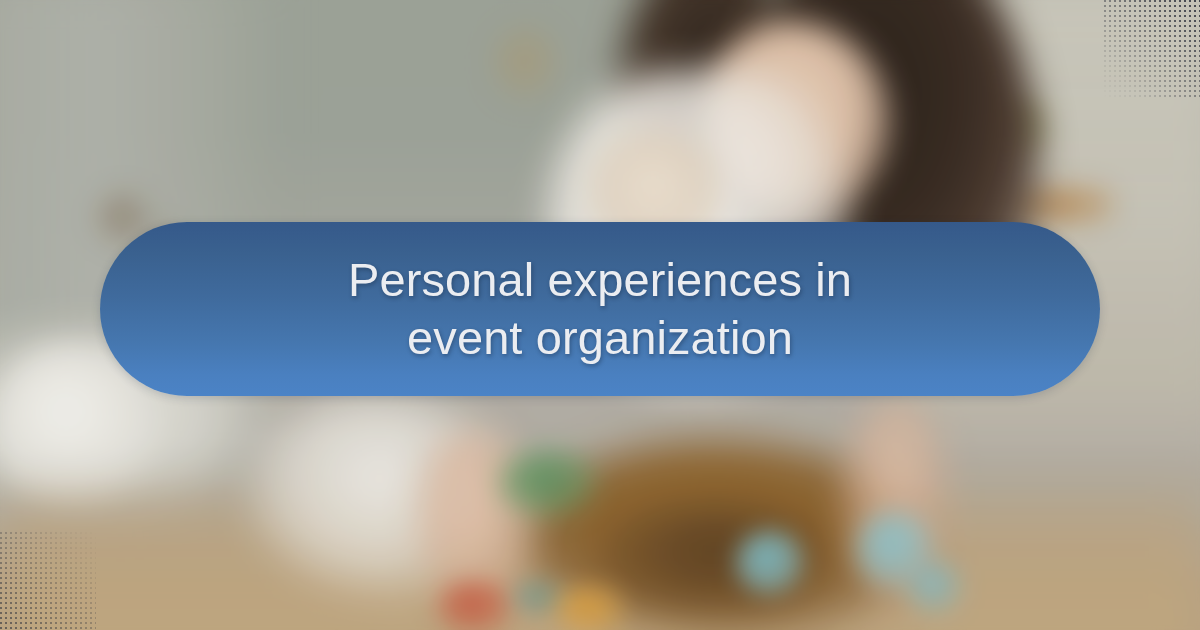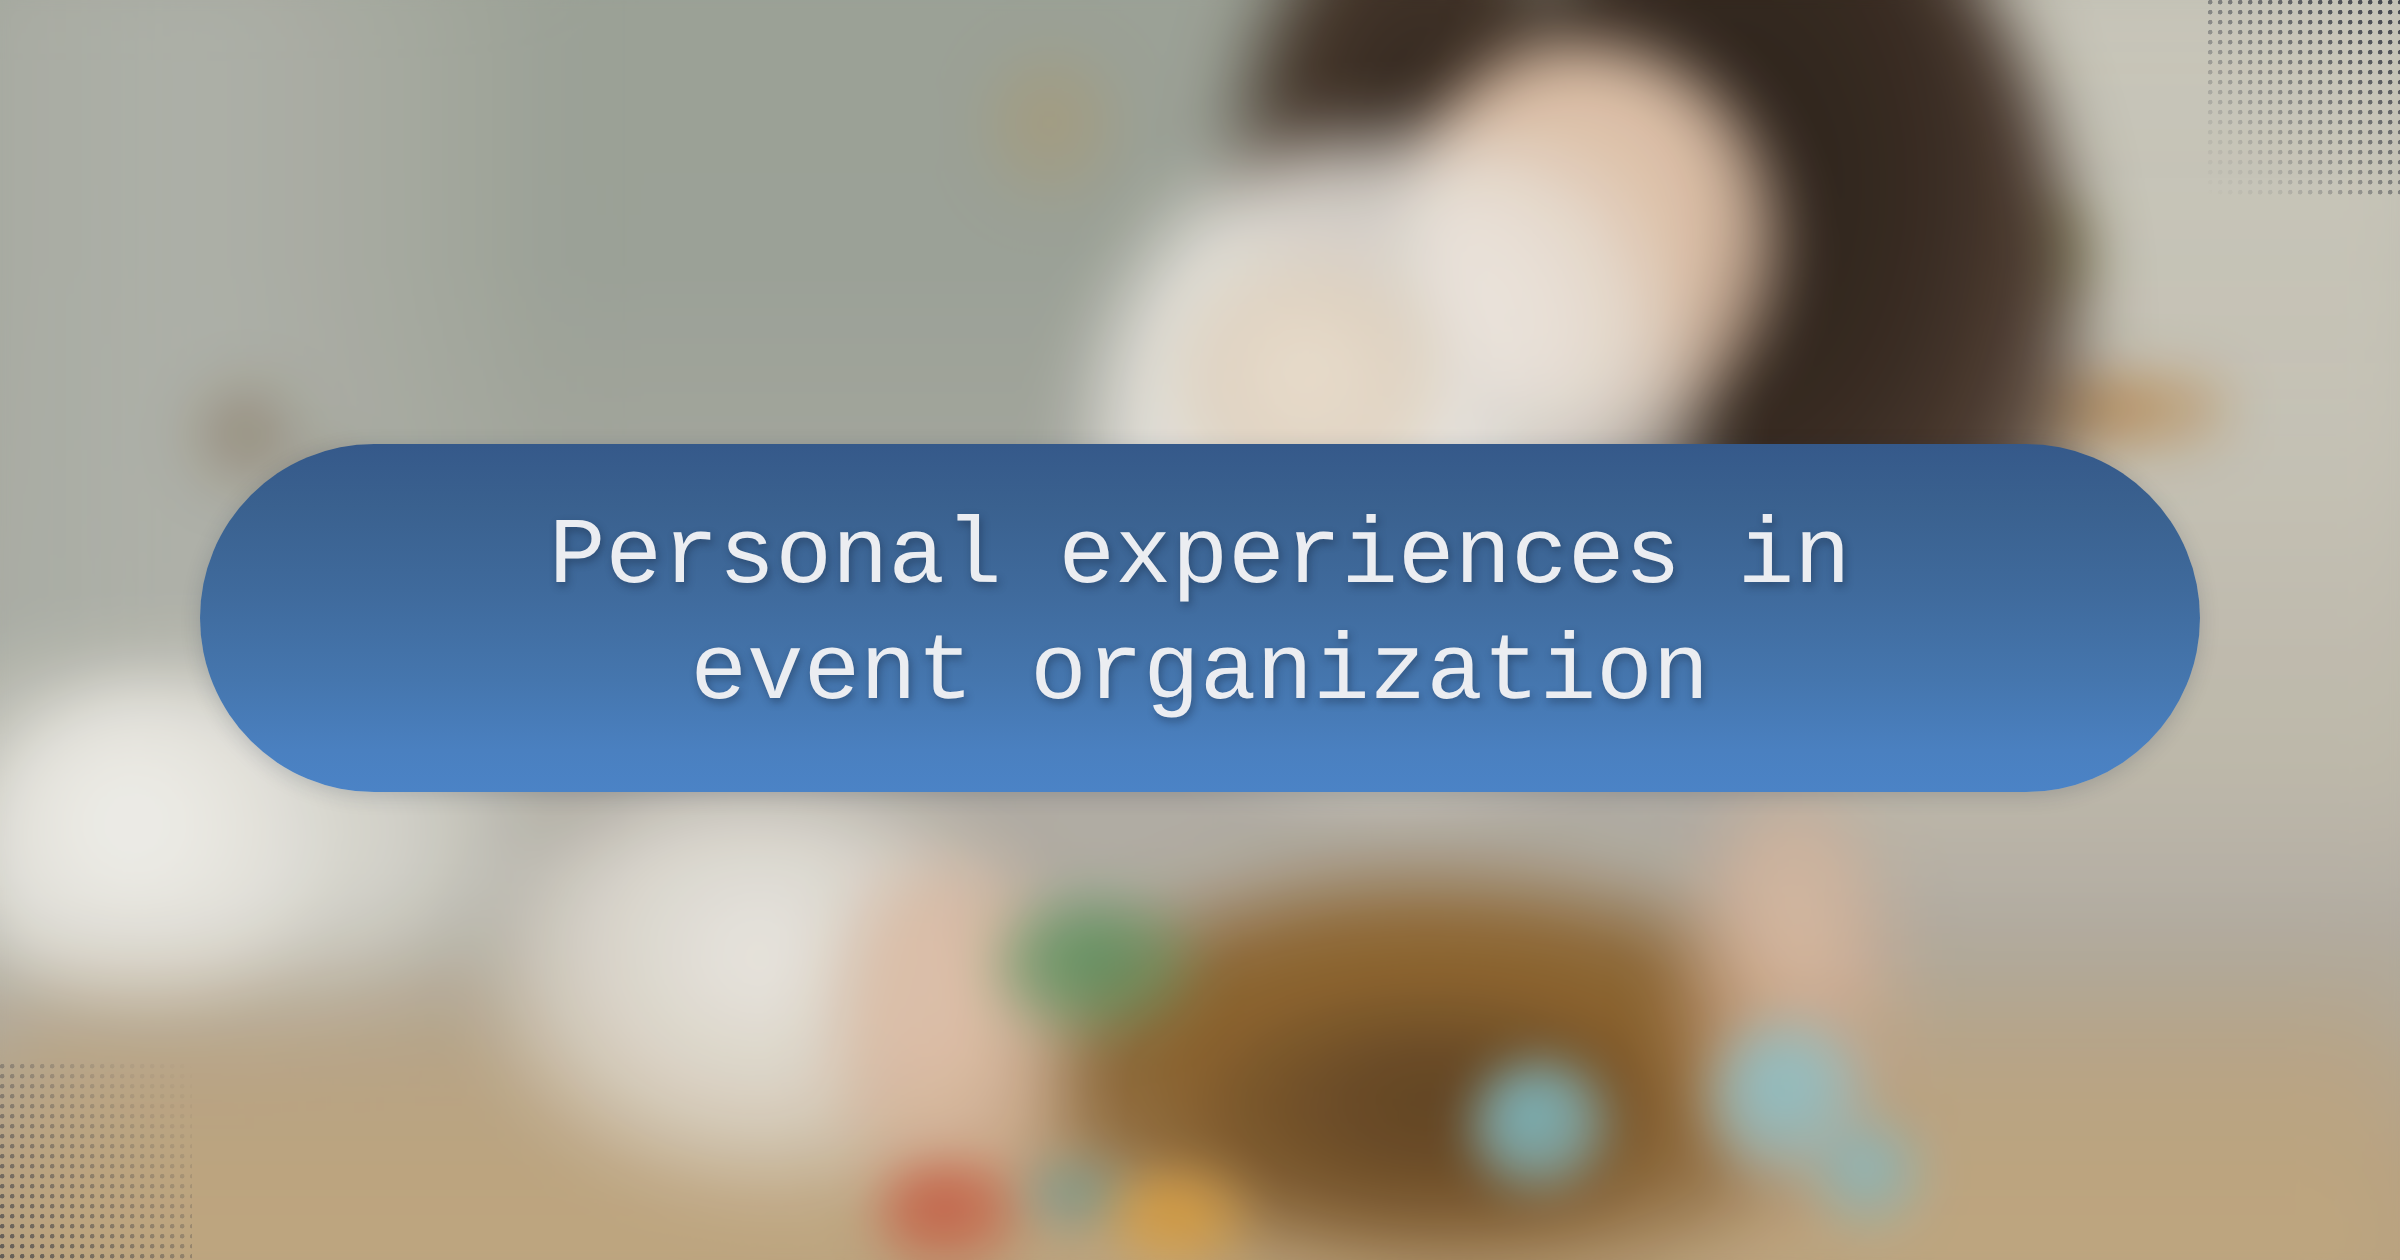--- a/index.html
+++ b/index.html
@@ -442,21 +442,21 @@
       #4b83c6 100%);
     display:flex;
     align-items:center;
     justify-content:center;
     box-shadow:0 2px 10px rgba(22,40,66,.18);
   }
 
   .title-text {
     text-align:center;
     color:#ebedf1;
-    font-family:Liberation Mono, monospace;
+    font-family:Liberation Sans, sans-serif;
     font-size:47px;
     font-weight:400;
     line-height:1.23;
     letter-spacing:.1px;
     text-shadow:1px 2px 4px rgba(20,36,60,.42);
     padding:0 40px;
     white-space:pre-line;
   }
 </style>
 </head>

